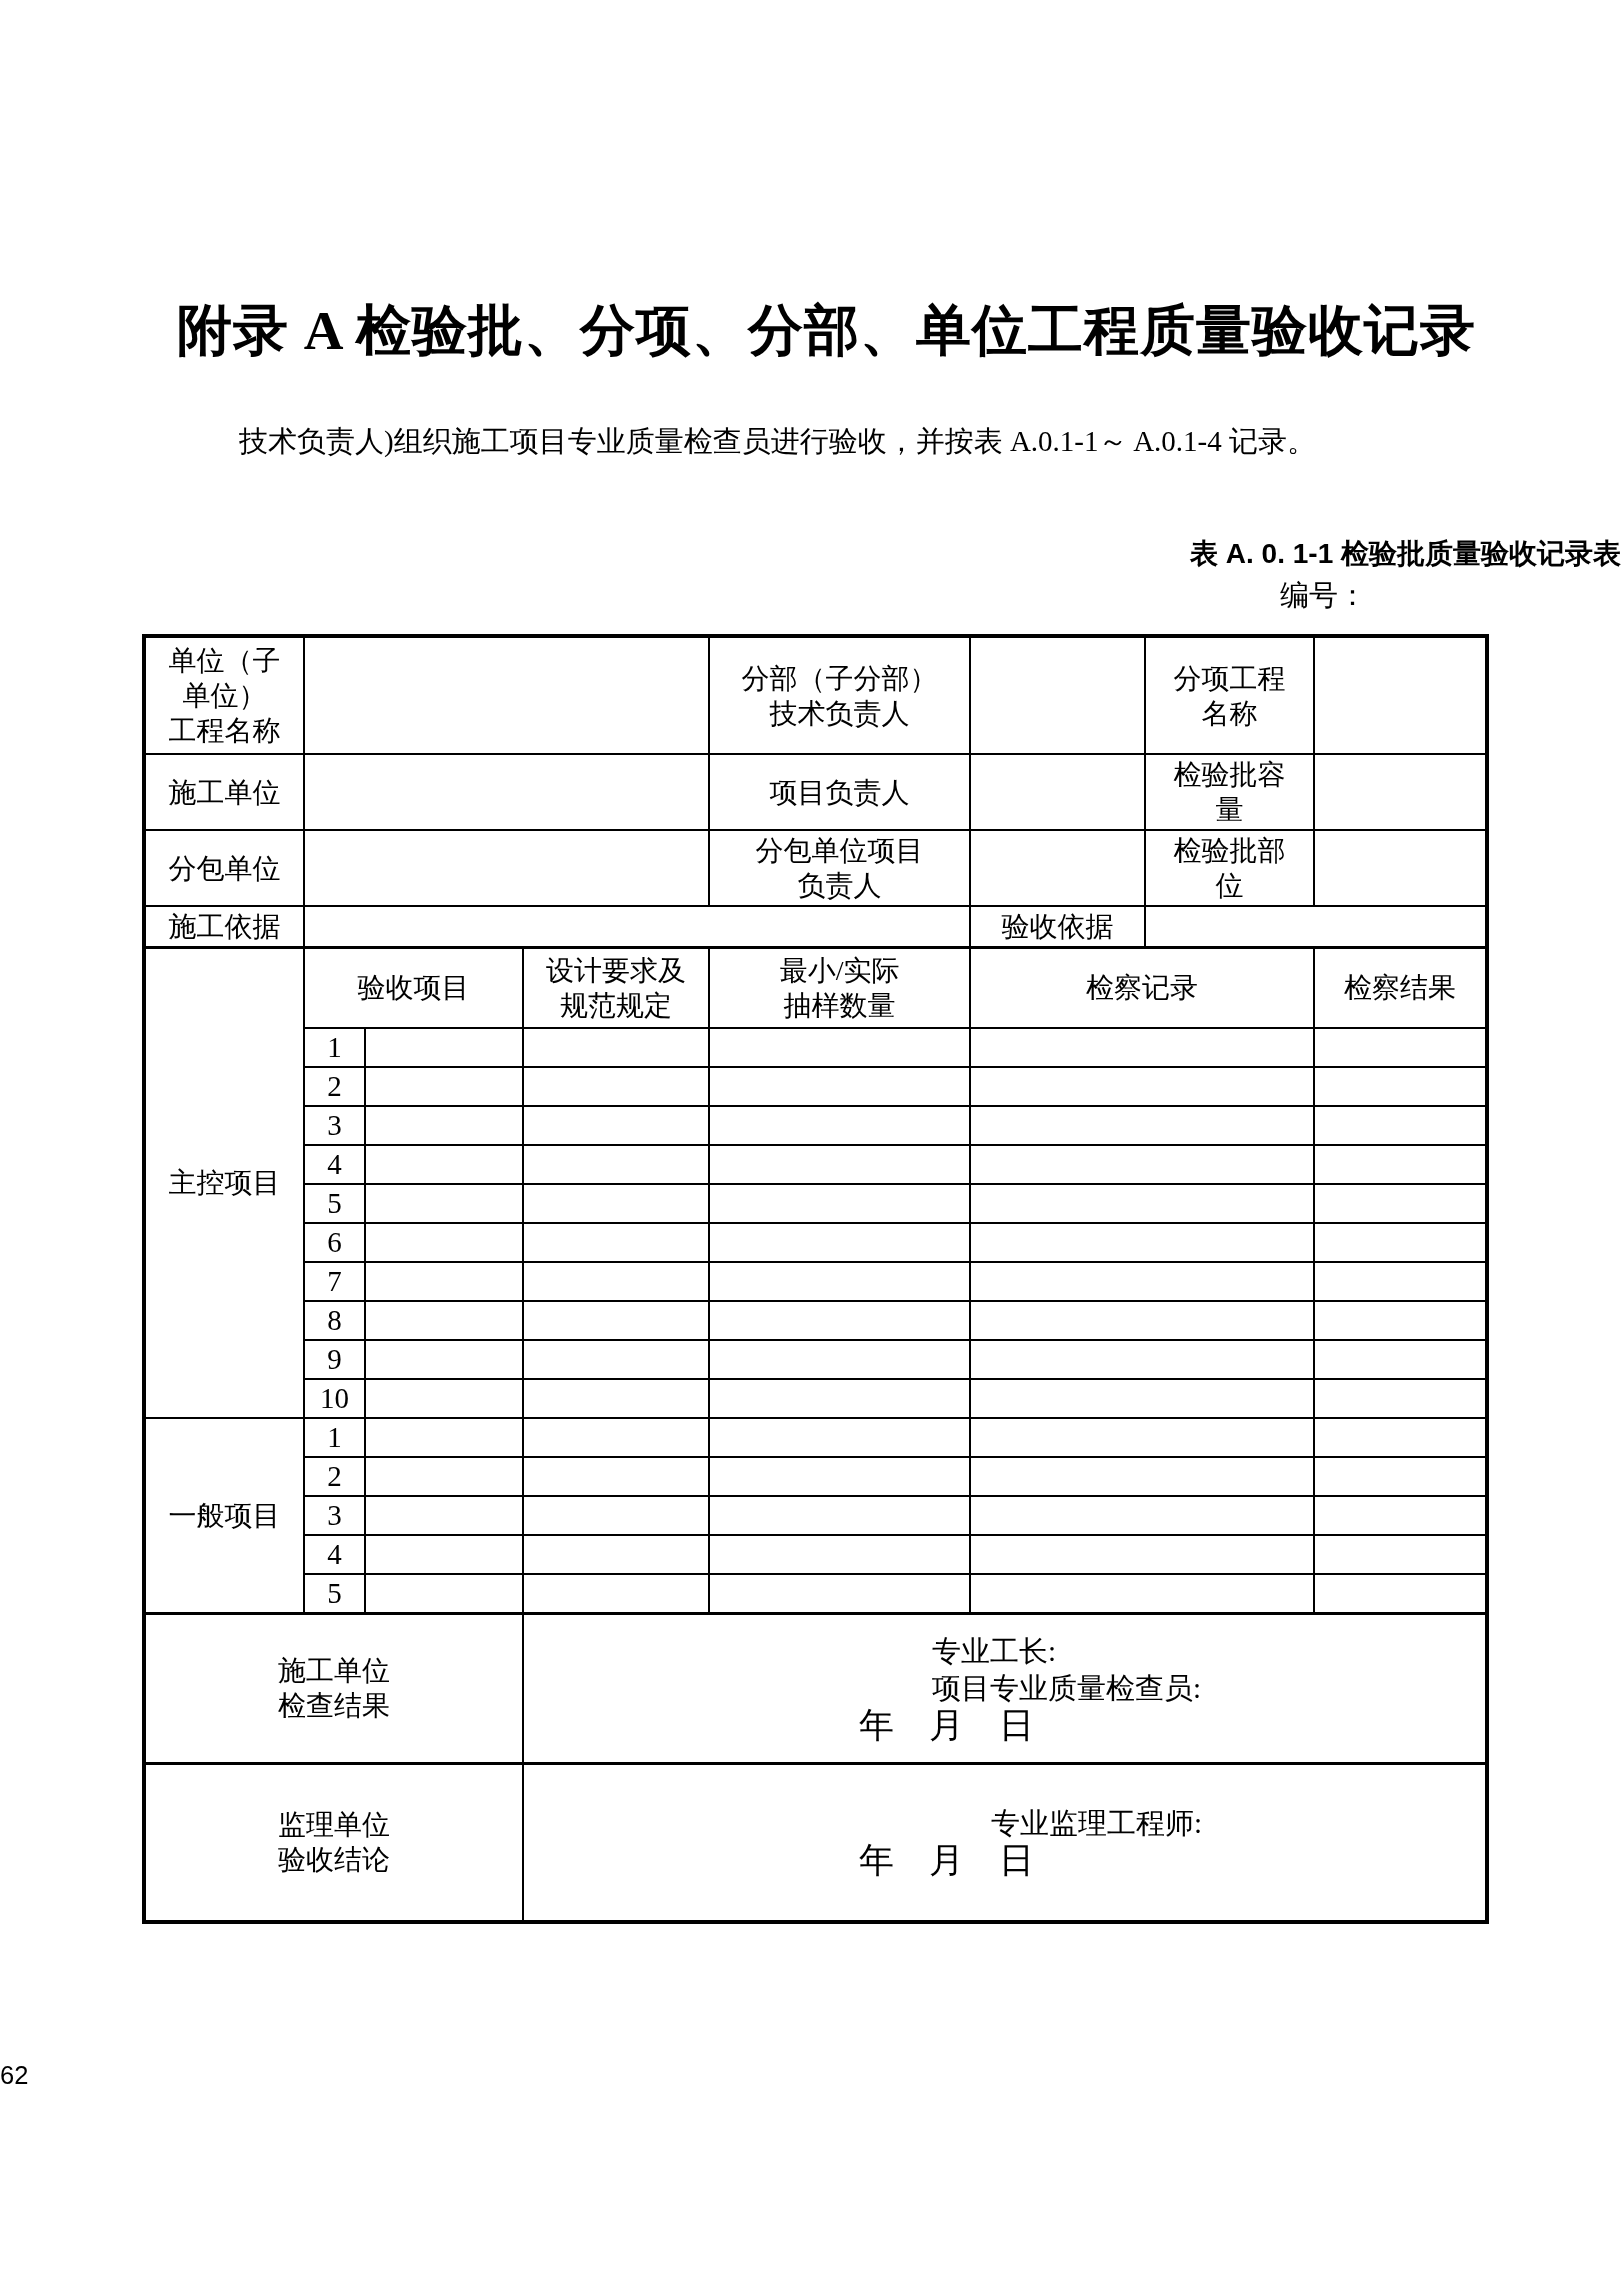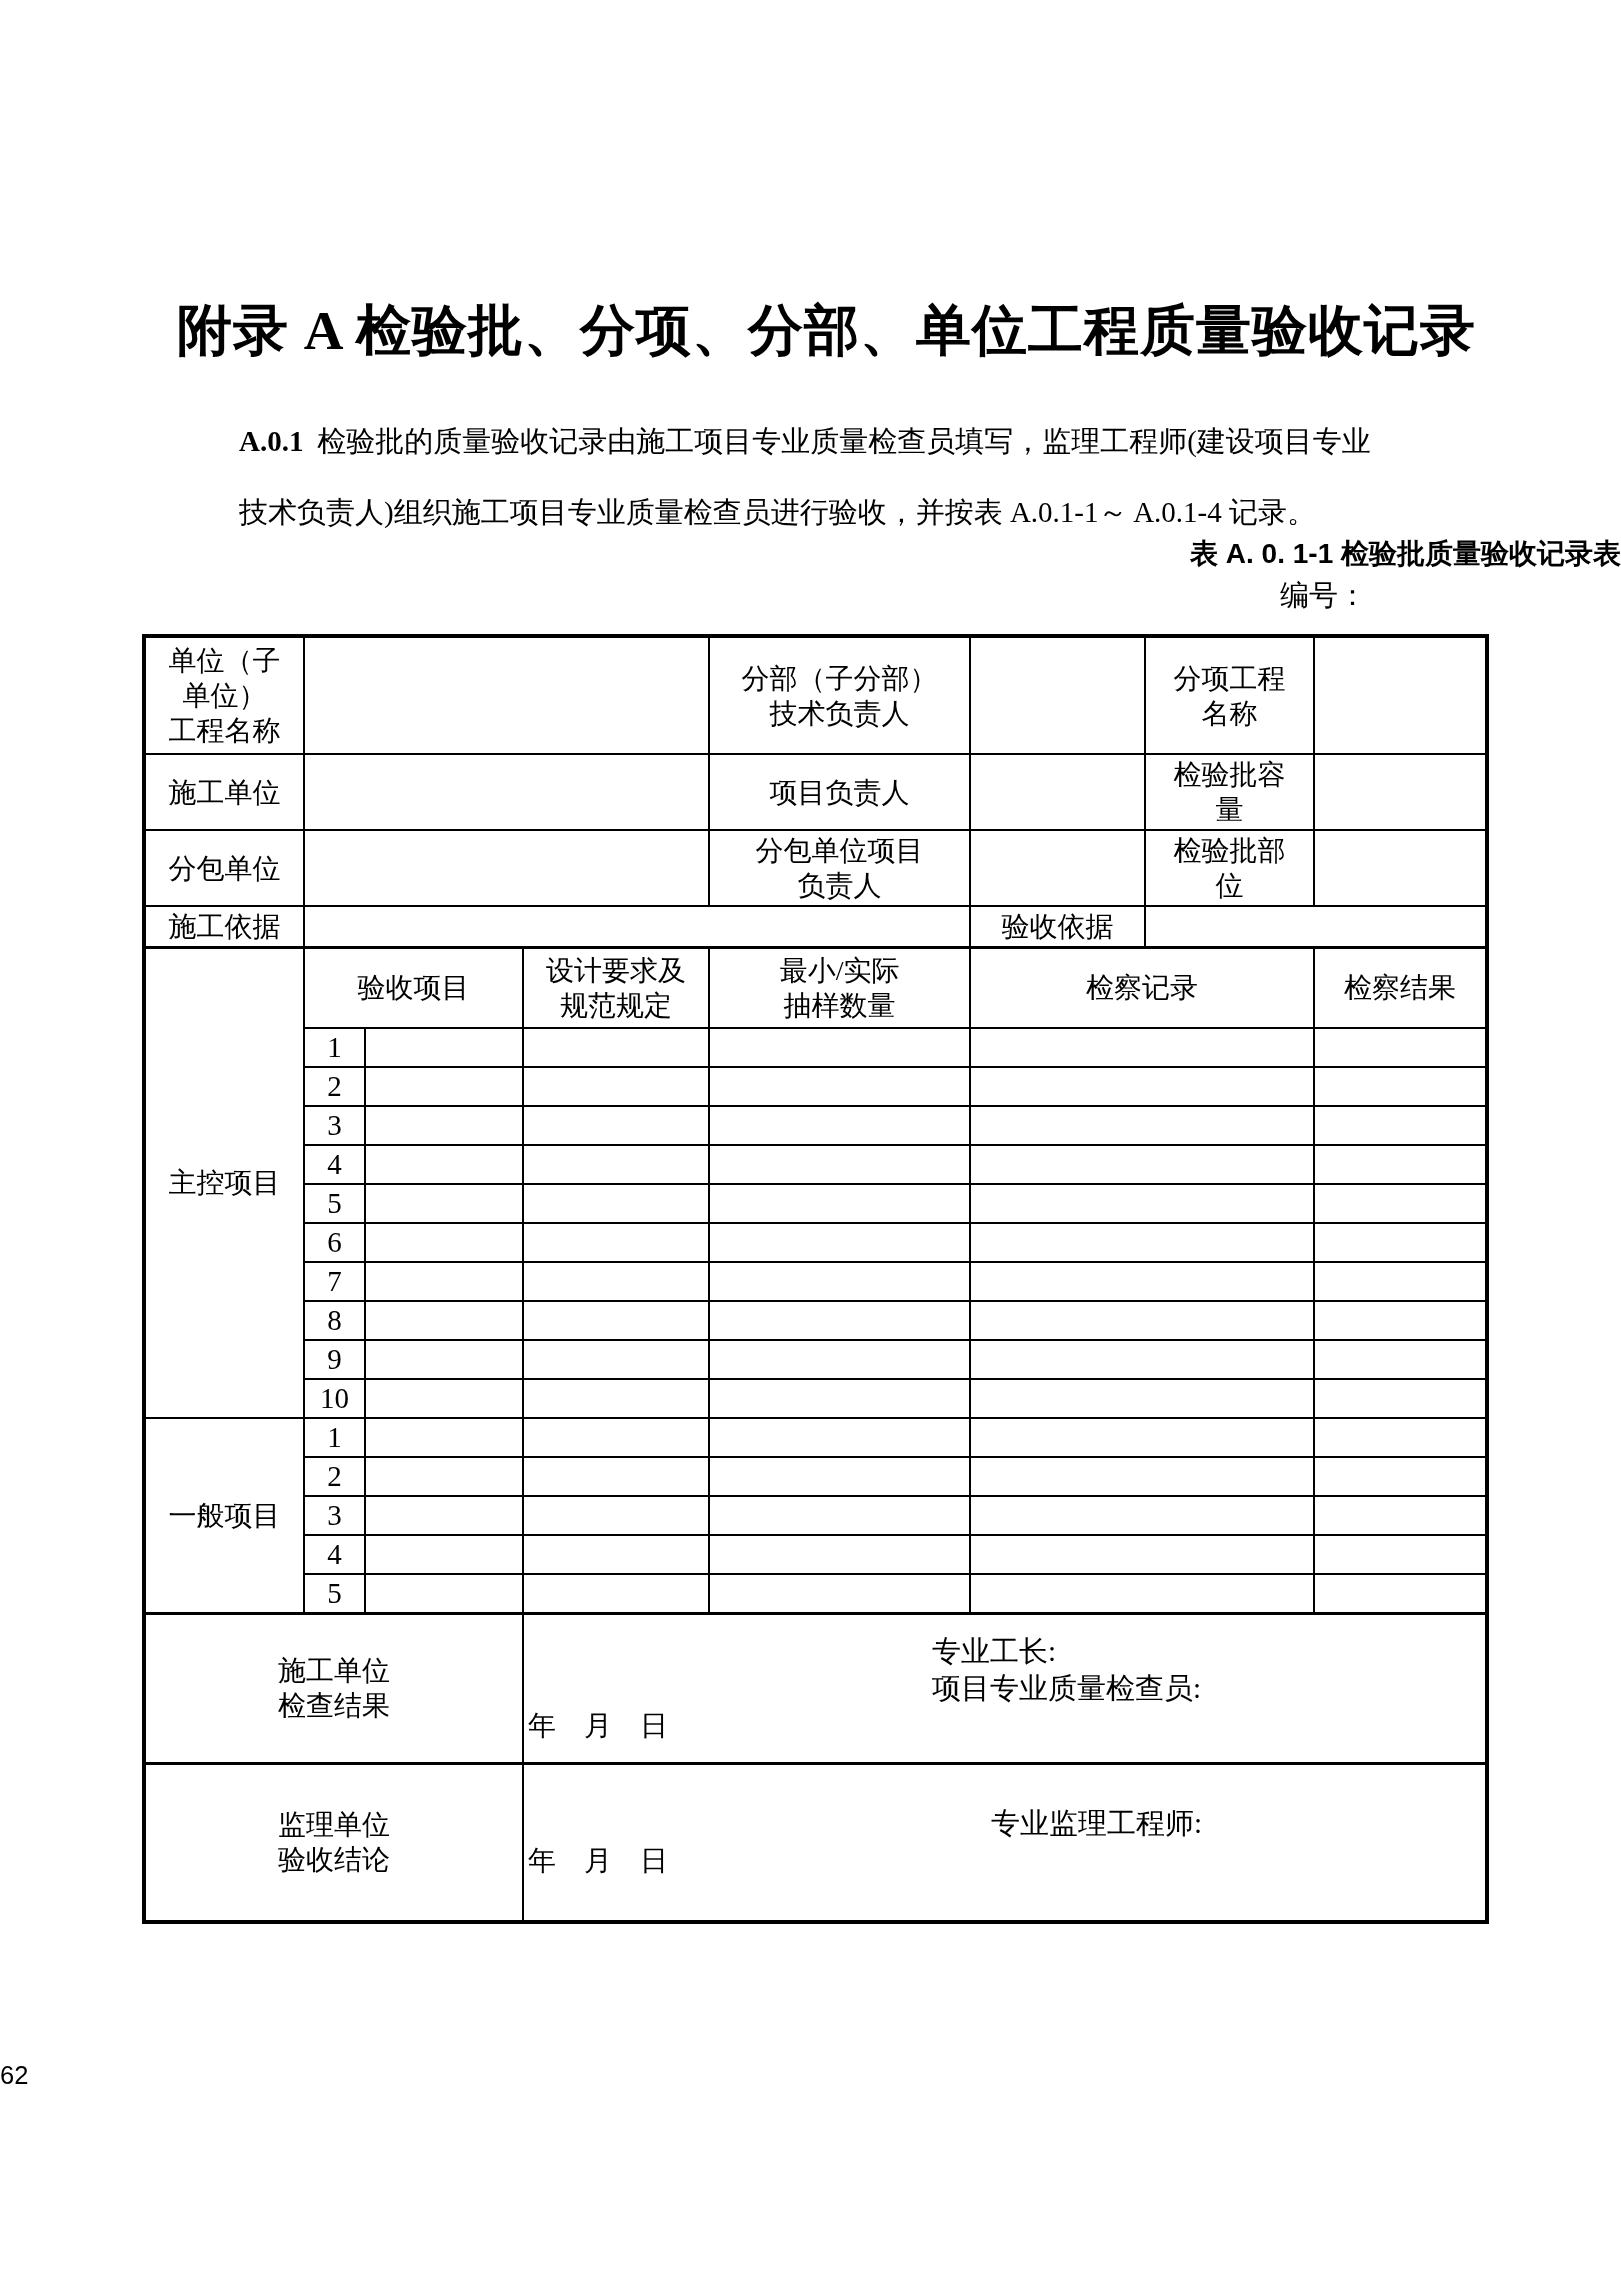--- a/index.html
+++ b/index.html
@@ -52,39 +52,38 @@
   }
   tr.sep td{border-top-width:3.9px;}
   .lbl{text-align:center;line-height:35px;}
   .pre{white-space:pre-line;}
   .num{text-align:center;font-size:29px;}
   .sig-cell{vertical-align:bottom;padding-bottom:7.8px;}
   .sig-block{font-size:29px;line-height:37px;}
   .ind1{margin-left:404px;}
   .ind2{margin-left:463px;}
   .date{
-    font-size:28px;line-height:37px;
-    text-align:left;padding-right:116px;
+    font-size:35px;line-height:37px;
+    text-align:center;padding-right:116px;
     white-space:pre;
   }
   .pageno{
     position:absolute;top:2061px;left:0;width:100%;
     font-size:25.5px;
     font-family:"Liberation Sans", sans-serif;
   }
 </style>
 </head>
 <body>
 
 <div class="page">
 
   <h1 class="title">附录 A 检验批、分项、分部、单位工程质量验收记录</h1>
 
   <div class="clause">
-    <div><span class="num">A.0.1</span><span>检验批的质量验收记录由施工项目专业质量检查员填写，监理工程师(建设项目专业</span></div>
     <div>技术负责人)组织施工项目专业质量检查员进行验收，并按表 A.0.1-1～ A.0.1-4 记录。</div>
   </div>
 
   <div class="caption">表 A. 0. 1-1 检验批质量验收记录表</div>
 
   <div class="serial">编号：</div>
 
   <table class="form">
     <colgroup>
       <col style="width:160px">

